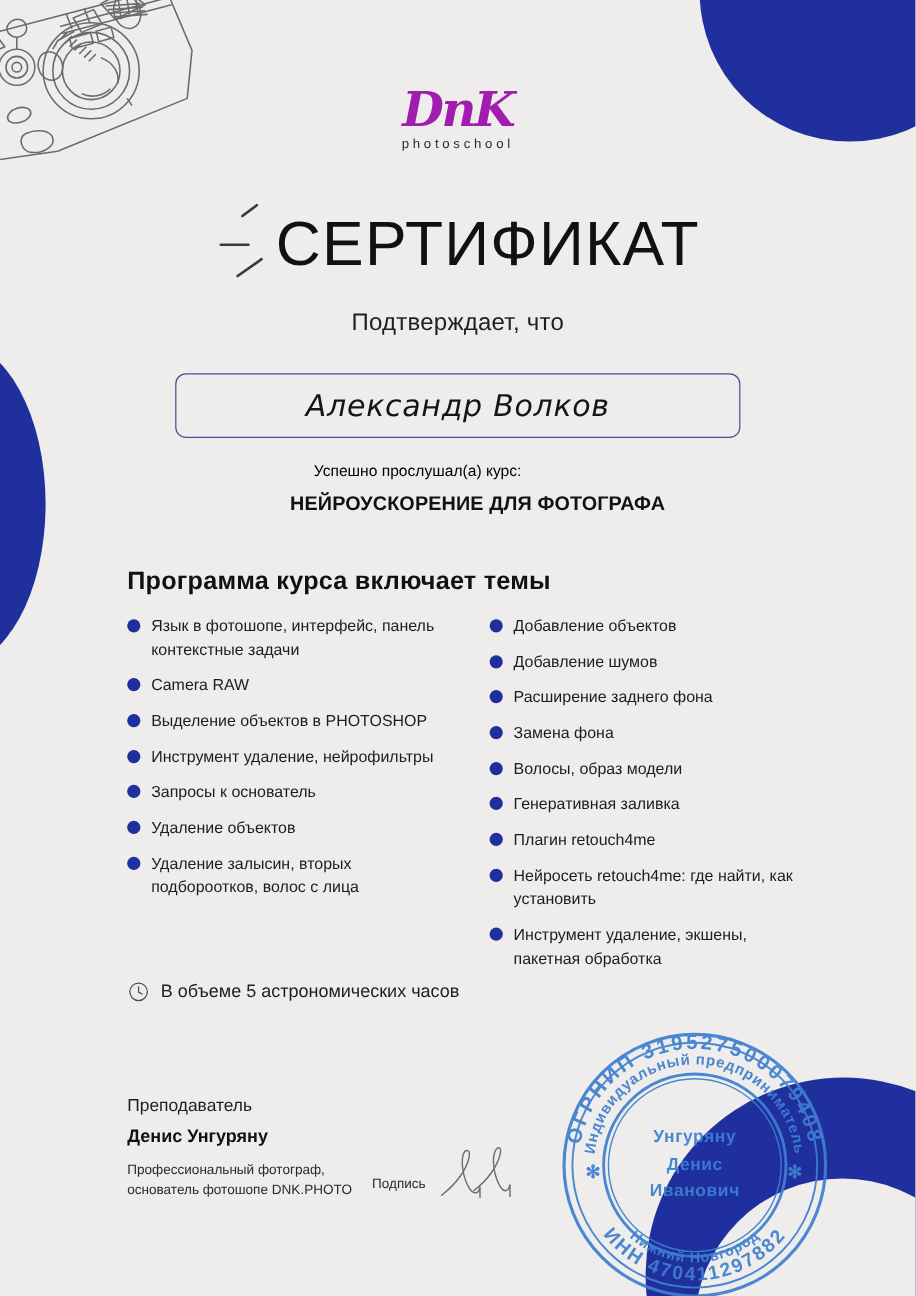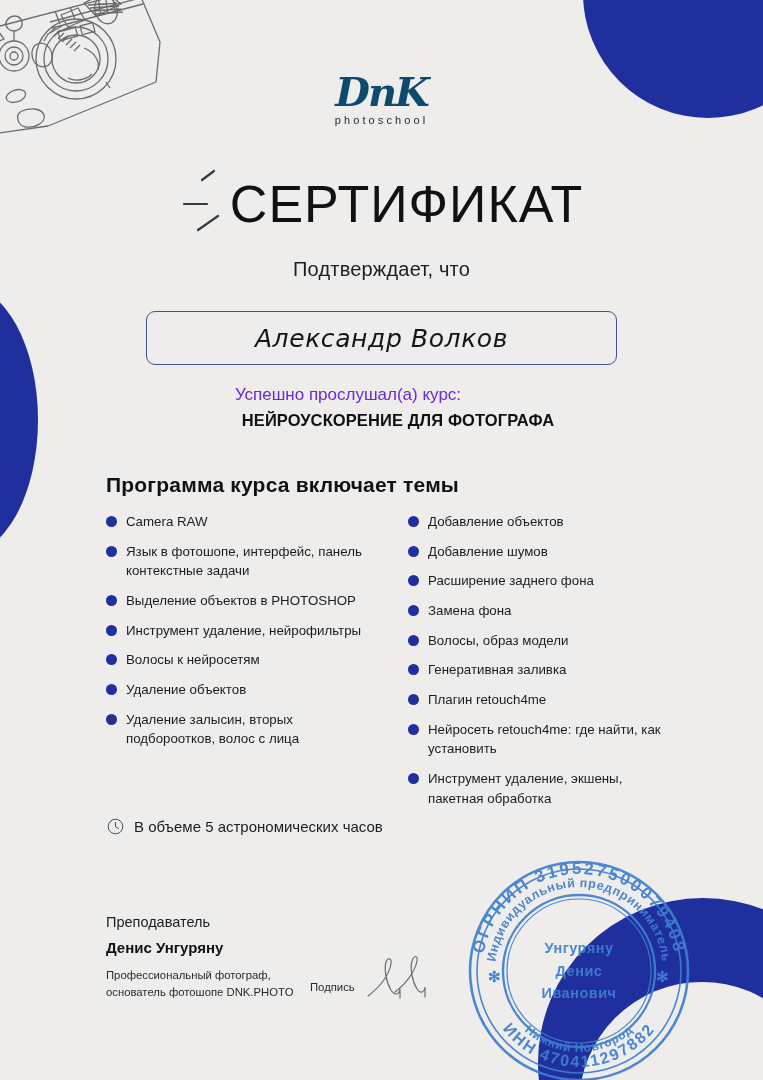--- a/index.html
+++ b/index.html
@@ -39,21 +39,21 @@
   .logo-wrap {
     position:absolute; top:72px; left:0; width:763px;
     text-align:center;
   }
   .logo-script {
     font-family:"DejaVu Serif", serif;
     font-style:italic;
     font-weight:700;
     font-size:40px;
     letter-spacing:-2px;
-    color:#0c4a6e;
+    color:#a21caf;
     line-height:1;
   }
   .logo-sub {
     font-size:11px;
     letter-spacing:3.1px;
     color:#2a2a2a;
     margin-top:2px;
   }
 
   
@@ -86,21 +86,21 @@
   .name-text {
     font-family:"DejaVu Sans", sans-serif;
     font-style:italic;
     font-size:25px;
     color:#151515;
     letter-spacing:0.6px;
   }
 
   .course-label {
     position:absolute; top:385px; left:0; width:696px; text-align:center;
-    font-size:17px; color:#6d28d9;
+    font-size:13px; color:#000000;
   }
   .course-name {
     position:absolute; top:411px; left:0; width:763px; text-align:center;
     font-size:16.5px; font-weight:700; color:#111; letter-spacing:0.1px;padding-left:33px;
   }
 
   
   .program-heading {
     position:absolute; top:473px; left:106px;
     font-size:21px; font-weight:700; color:#111; letter-spacing:0.2px;
@@ -218,37 +218,37 @@
 
   <div class="course-label">Успешно прослушал(а) курс:</div>
   <div class="course-name">НЕЙРОУСКОРЕНИЕ ДЛЯ ФОТОГРАФА</div>
 
   <div class="program-heading">Программа курса включает темы</div>
 
   <div class="cols">
     <div class="col left">
       <div class="topic">
           <span class="bullet"></span>
+          <span class="topic-text">Язык в фотошопе, интерфейс, панель контекстные задачи</span>
+        </div>
+      <div class="topic">
+          <span class="bullet"></span>
           <span class="topic-text">Camera RAW</span>
         </div>
       <div class="topic">
           <span class="bullet"></span>
-          <span class="topic-text">Язык в фотошопе, интерфейс, панель контекстные задачи</span>
-        </div>
-      <div class="topic">
-          <span class="bullet"></span>
           <span class="topic-text">Выделение объектов в PHOTOSHOP</span>
         </div>
       <div class="topic">
           <span class="bullet"></span>
           <span class="topic-text">Инструмент удаление, нейрофильтры</span>
         </div>
       <div class="topic">
           <span class="bullet"></span>
-          <span class="topic-text">Волосы к нейросетям</span>
+          <span class="topic-text">Запросы к основатель</span>
         </div>
       <div class="topic">
           <span class="bullet"></span>
           <span class="topic-text">Удаление объектов</span>
         </div>
       <div class="topic">
           <span class="bullet"></span>
           <span class="topic-text">Удаление залысин, вторых подбороотков, волос с лица</span>
         </div>
     </div>

